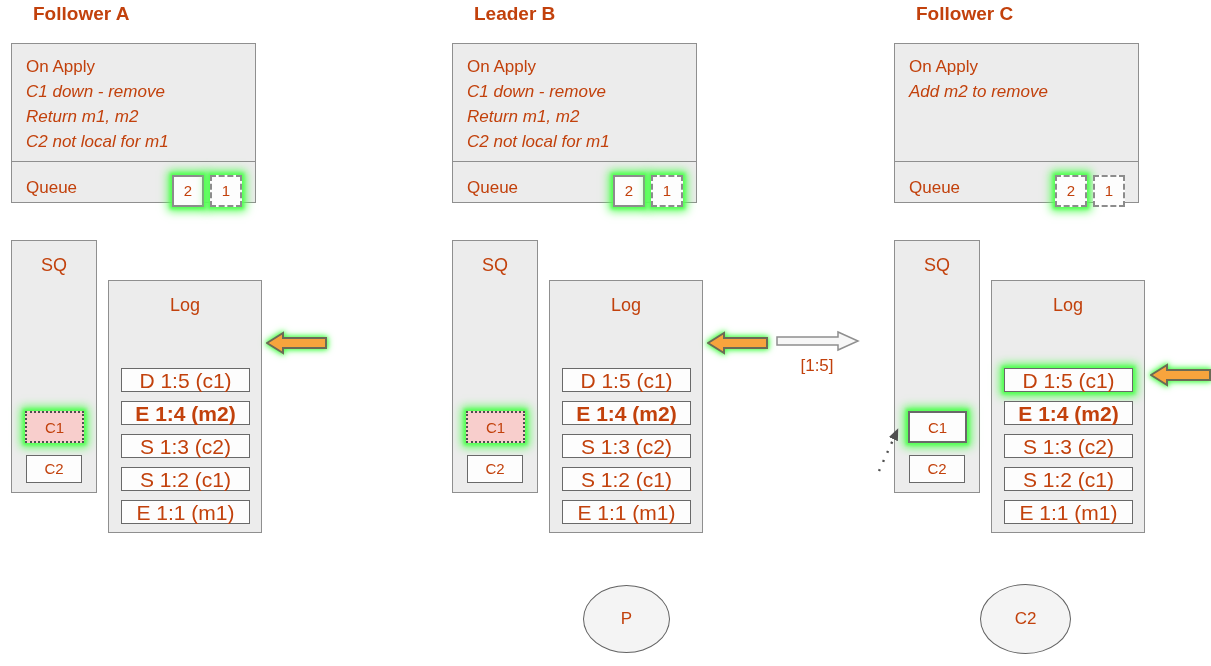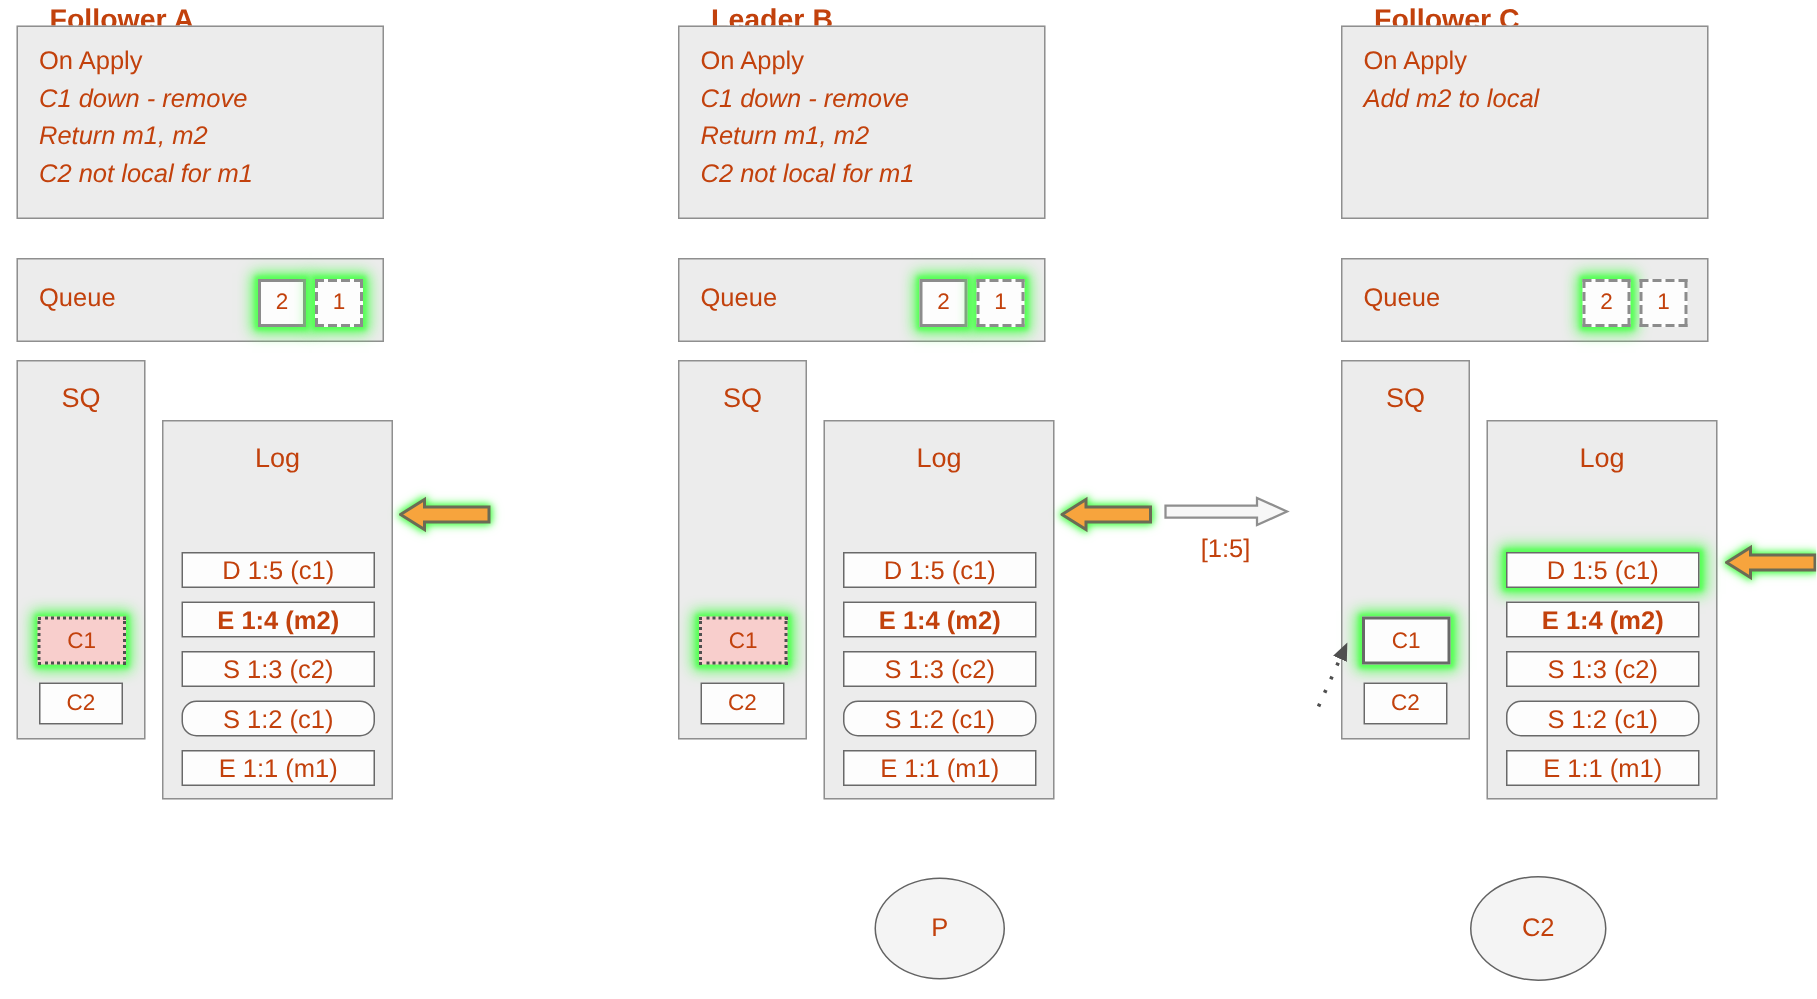--- a/index.html
+++ b/index.html
@@ -5,40 +5,40 @@
 <style>
   html,body{margin:0;padding:0;background:#fff;}
   .canvas{
     position:relative;width:1211px;height:666px;background:#fff;
     font-family:"Liberation Sans","DejaVu Sans",sans-serif;color:#c2410c;overflow:hidden;
   }
   .col{position:absolute;top:0;width:250px;height:666px;}
   .col-a{left:11px;} .col-b{left:452px;} .col-c{left:894px;}
   .col-title{position:absolute;top:3px;left:22px;margin:0;font-size:19px;font-weight:bold;white-space:nowrap;}
   .box{position:absolute;background:var(--box-fill);border:1.5px solid var(--box-border);box-sizing:border-box;}
-  .on-apply{top:17px;left:0;width:245px;height:129px;padding:10px 8px 0 14px;font-size:17px;line-height:25px;}
+  .on-apply{top:43px;left:0;width:245px;height:129px;padding:10px 8px 0 14px;font-size:17px;line-height:25px;}
   .oa-line{font-style:italic;white-space:nowrap;}
-  .queue{top:172px;left:0;width:245px;height:56px;}
+  .queue{top:161px;left:0;width:245px;height:42px;}
   .queue-label{position:absolute;left:14px;top:16px;font-size:17px;}
   .qitem{position:absolute;top:13px;width:28px;height:28px;line-height:28px;text-align:center;
          background:var(--entry-fill);font-size:15px;box-sizing:content-box;}
   .q2{left:160px;} .q1{left:198px;}
   .b-solid{border:2px solid #8c8c8c;}
   .b-dashed{border:2px dashed #8c8c8c;}
   .sq{top:240px;left:0;width:86px;height:253px;}
   .log{top:240px;left:97px;width:154px;height:253px;margin-top:40px;}
   .box-header{text-align:center;margin-top:14px;font-size:18px;}
   .sqitem{position:absolute;text-align:center;font-size:15px;background:var(--entry-fill);box-sizing:border-box;}
   .sq-c1{left:13px;top:170px;width:59px;height:32px;line-height:30px;}
   .sq-c2{left:14px;top:214px;width:56px;height:28px;line-height:26px;border:1.5px solid var(--entry-border);}
   .c1-pink{background:var(--pink);border:2px dotted var(--dark-stroke);}
   .c1-plain{border:2px solid var(--entry-border);}
   .lentry{position:absolute;left:12px;width:129px;height:24px;line-height:23px;text-align:center;
-          background:var(--entry-fill);border:1.5px solid var(--entry-border);font-size:17px;box-sizing:border-box;}
-  .le0{top:87px;} .le1{top:120px;font-weight:bold;} .le2{top:153px;} .le3{top:186px;border-radius:10px;} .le4{top:219px;}
+          background:var(--entry-fill);border:1.5px solid var(--entry-border);font-size:21px;box-sizing:border-box;}
+  .le0{top:87px;} .le1{top:120px;font-weight:bold;} .le2{top:153px;} .le3{top:186px;} .le4{top:219px;}
   .glow{box-shadow:0 0 3px 2px var(--glow),0 0 9px 4px var(--glow);}
   .orange-arrow{position:absolute;filter:drop-shadow(0 0 2px var(--glow)) drop-shadow(0 0 3px var(--glow));}
   .orange-arrow polygon{fill:var(--orange);stroke:var(--orange-stroke);stroke-width:2;stroke-linejoin:miter;}
   .oa-a{left:266px;top:330px;} .oa-b{left:707px;top:330px;} .oa-c{left:1150px;top:362px;}
   .white-arrow{position:absolute;left:776px;top:330px;}
   .white-arrow polygon{fill:var(--outline-arrow-fill);stroke:var(--box-border);stroke-width:1.5;}
   .transfer-label{position:absolute;left:772px;top:356px;width:90px;text-align:center;font-size:17px;}
   .dotted-arrow{position:absolute;left:870px;top:415px;}
   .dotted-arrow line{stroke:var(--dark-stroke);stroke-width:2.4;}
   .ellipse{position:absolute;border-radius:50%;background:var(--ellipse-fill);border:1.5px solid #636363;
@@ -104,21 +104,21 @@
       <div class="lentry le2">S 1:3 (c2)</div>
       <div class="lentry le3">S 1:2 (c1)</div>
       <div class="lentry le4">E 1:1 (m1)</div>
     </div>
   </section>
 
   <section class="col col-c">
     <h2 class="col-title">Follower C</h2>
     <div class="box on-apply">
       <div>On Apply</div>
-      <div class="oa-line">Add m2 to local</div>
+      <div class="oa-line">Add m2 to remove</div>
       <div class="oa-line"></div>
     </div>
     <div class="box queue">
       <span class="queue-label">Queue</span>
       <span class="qitem q2 b-dashed glow">2</span>
       <span class="qitem q1 b-dashed">1</span>
     </div>
     <div class="box sq">
       <div class="box-header">SQ</div>
       <div class="sqitem sq-c1 c1-plain glow">C1</div>

